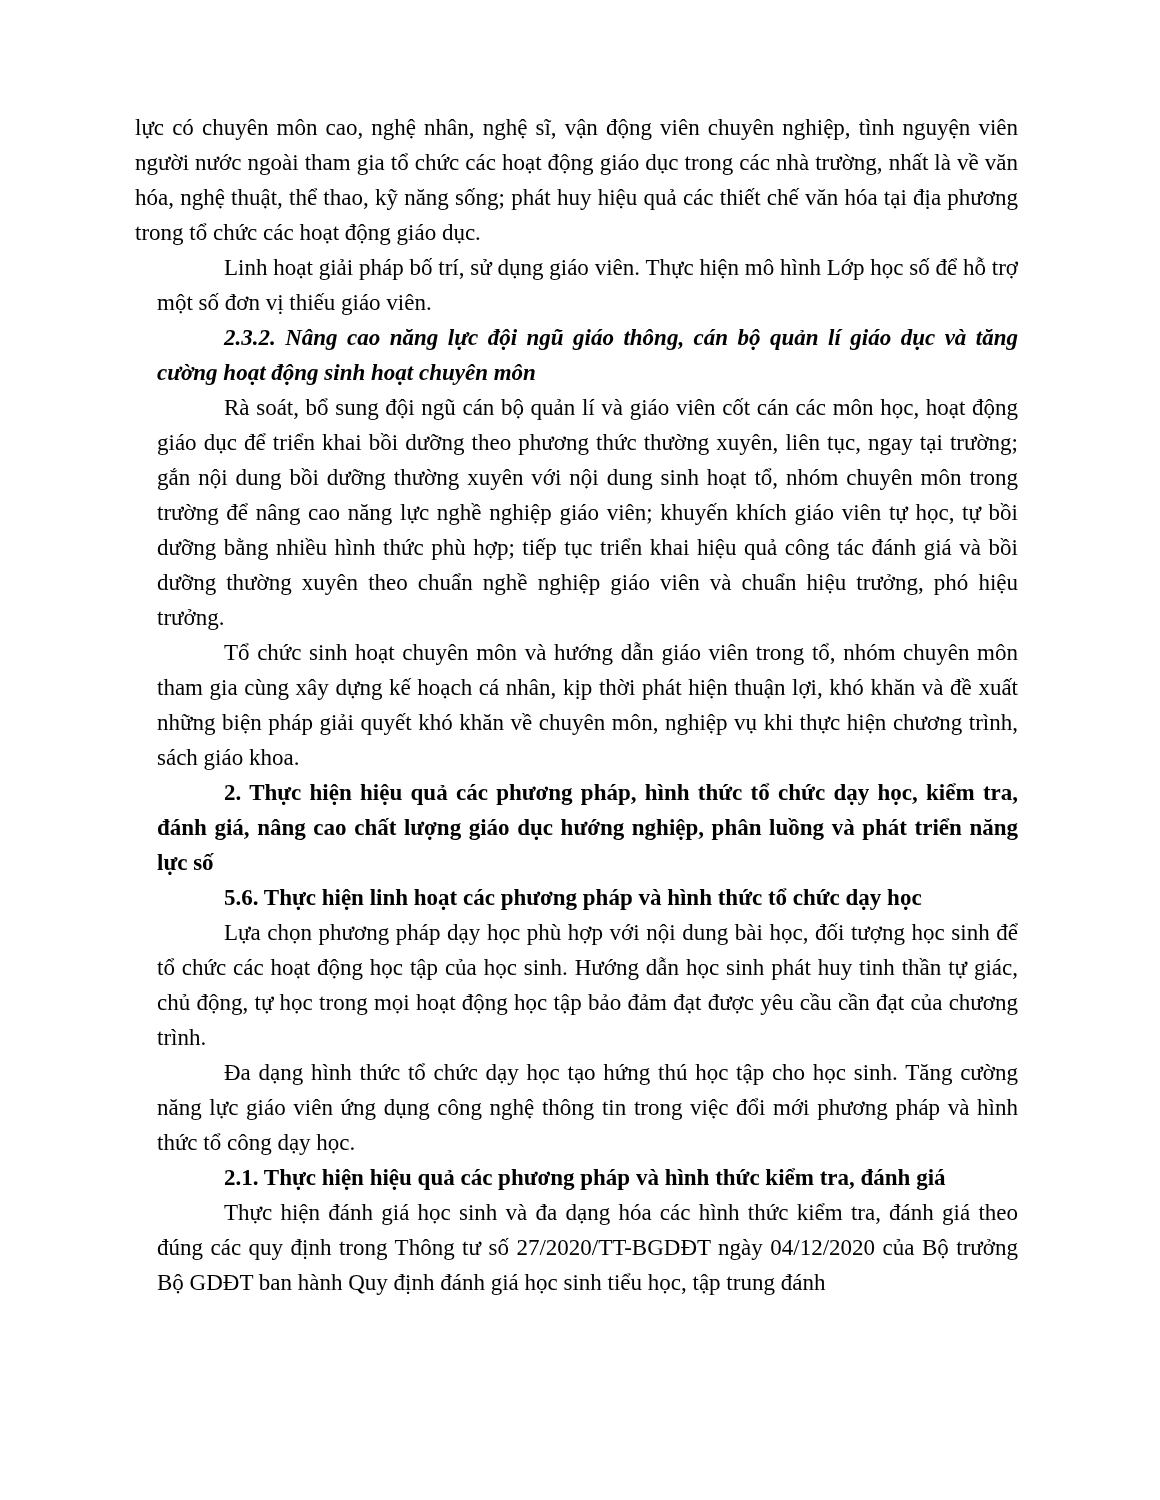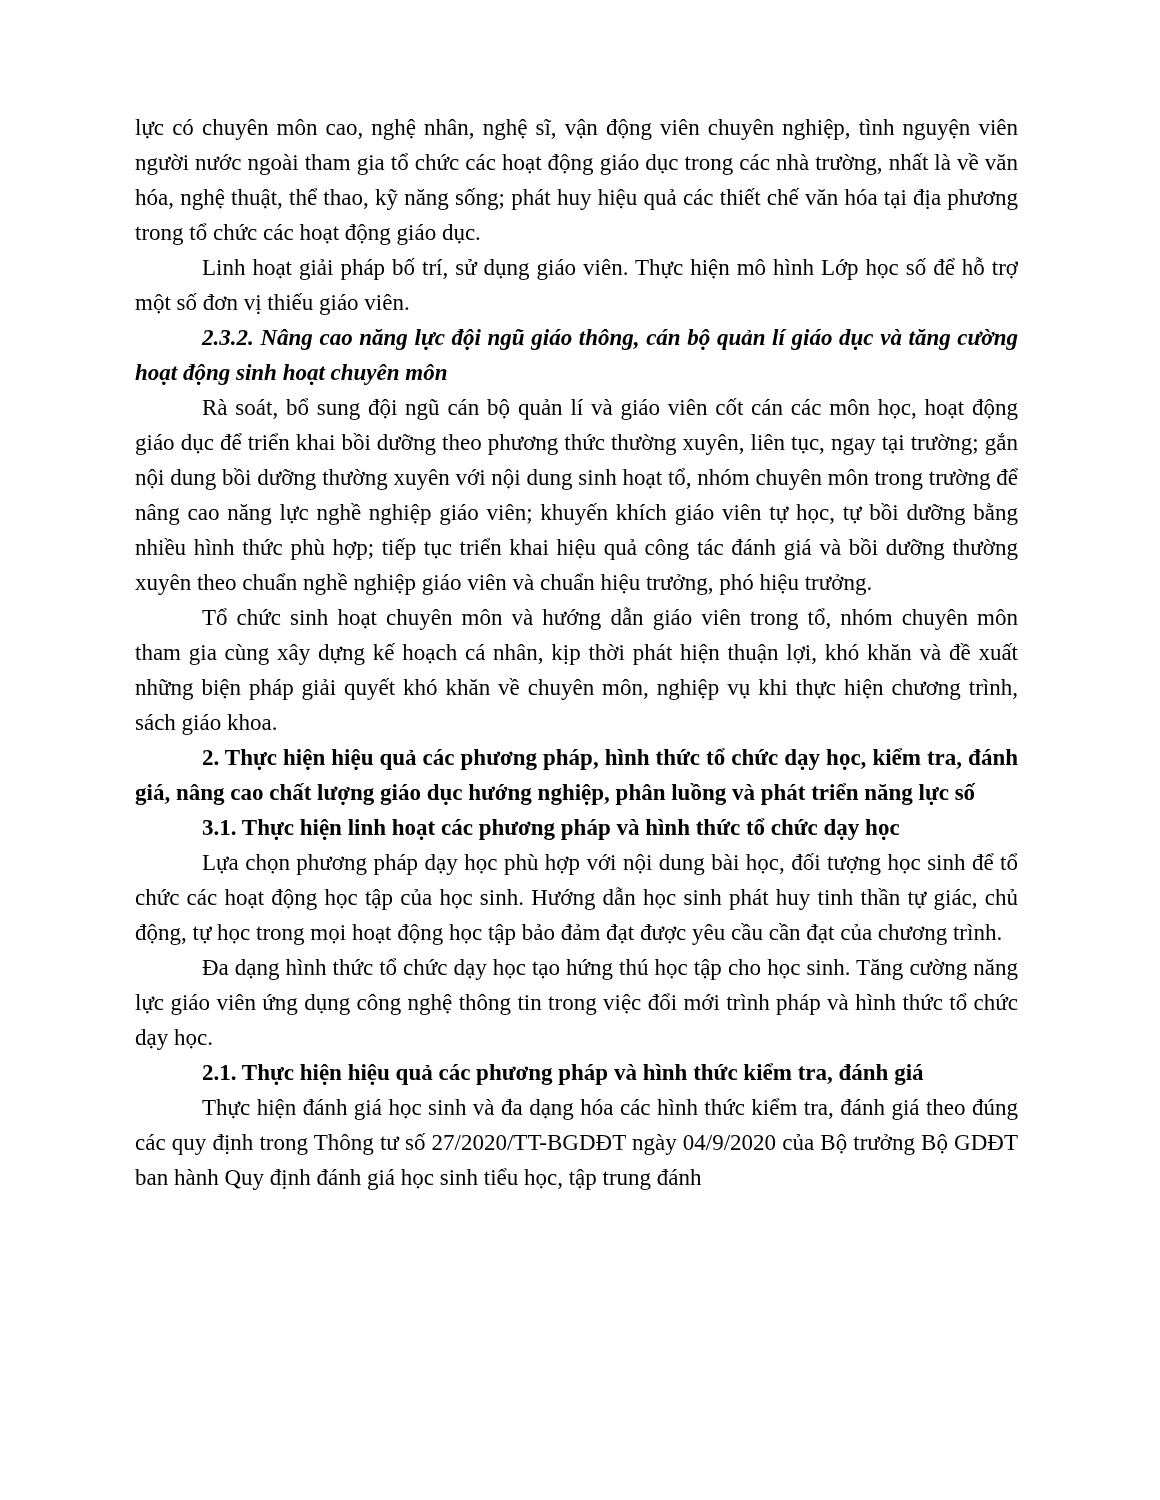--- a/index.html
+++ b/index.html
@@ -20,36 +20,36 @@
   .doc-body {
     width: 883px;
   }
   .para {
     font-size: 23px;
     line-height: 35px;
     text-align: justify;
     text-justify: inter-word;
     color: #000000;
   }
-  .para.indent { text-indent: 67px; }
+  .para.indent { text-indent: 67px; margin-left: 22px; }
   .style-body { font-weight: normal; font-style: normal; }
   .style-heading-bold { font-weight: bold; font-style: normal; }
   .style-heading-bold-italic { font-weight: bold; font-style: italic; }
 </style>
 </head>
 <body>
 
 <div class="page">
   <div class="doc-body">
 
   <p class="para style-body">lực có chuyên môn cao, nghệ nhân, nghệ sĩ, vận động viên chuyên nghiệp, tình nguyện viên người nước ngoài tham gia tổ chức các hoạt động giáo dục trong các nhà trường, nhất là về văn hóa, nghệ thuật, thể thao, kỹ năng sống; phát huy hiệu quả các thiết chế văn hóa tại địa phương trong tổ chức các hoạt động giáo dục.</p>
       <p class="para style-body indent">Linh hoạt giải pháp bố trí, sử dụng giáo viên. Thực hiện mô hình Lớp học số để hỗ trợ một số đơn vị thiếu giáo viên.</p>
       <p class="para style-heading-bold-italic indent">2.3.2. Nâng cao năng lực đội ngũ giáo thông, cán bộ quản lí giáo dục và tăng cường hoạt động sinh hoạt chuyên môn</p>
       <p class="para style-body indent">Rà soát, bổ sung đội ngũ cán bộ quản lí và giáo viên cốt cán các môn học, hoạt động giáo dục để triển khai bồi dưỡng theo phương thức thường xuyên, liên tục, ngay tại trường; gắn nội dung bồi dưỡng thường xuyên với nội dung sinh hoạt tổ, nhóm chuyên môn trong trường để nâng cao năng lực nghề nghiệp giáo viên; khuyến khích giáo viên tự học, tự bồi dưỡng bằng nhiều hình thức phù hợp; tiếp tục triển khai hiệu quả công tác đánh giá và bồi dưỡng thường xuyên theo chuẩn nghề nghiệp giáo viên và chuẩn hiệu trưởng, phó hiệu trưởng.</p>
       <p class="para style-body indent">Tổ chức sinh hoạt chuyên môn và hướng dẫn giáo viên trong tổ, nhóm chuyên môn tham gia cùng xây dựng kế hoạch cá nhân, kịp thời phát hiện thuận lợi, khó khăn và đề xuất những biện pháp giải quyết khó khăn về chuyên môn, nghiệp vụ khi thực hiện chương trình, sách giáo khoa.</p>
       <p class="para style-heading-bold indent">2. Thực hiện hiệu quả các phương pháp, hình thức tổ chức dạy học, kiểm tra, đánh giá, nâng cao chất lượng giáo dục hướng nghiệp, phân luồng và phát triển năng lực số</p>
-      <p class="para style-heading-bold indent">3.1. Thực hiện linh hoạt các phương pháp và hình thức tổ chức dạy học</p>
+      <p class="para style-heading-bold indent">5.6. Thực hiện linh hoạt các phương pháp và hình thức tổ chức dạy học</p>
       <p class="para style-body indent">Lựa chọn phương pháp dạy học phù hợp với nội dung bài học, đối tượng học sinh để tổ chức các hoạt động học tập của học sinh. Hướng dẫn học sinh phát huy tinh thần tự giác, chủ động, tự học trong mọi hoạt động học tập bảo đảm đạt được yêu cầu cần đạt của chương trình.</p>
-      <p class="para style-body indent">Đa dạng hình thức tổ chức dạy học tạo hứng thú học tập cho học sinh. Tăng cường năng lực giáo viên ứng dụng công nghệ thông tin trong việc đổi mới trình pháp và hình thức tổ chức dạy học.</p>
+      <p class="para style-body indent">Đa dạng hình thức tổ chức dạy học tạo hứng thú học tập cho học sinh. Tăng cường năng lực giáo viên ứng dụng công nghệ thông tin trong việc đổi mới phương pháp và hình thức tổ công dạy học.</p>
       <p class="para style-heading-bold indent">2.1. Thực hiện hiệu quả các phương pháp và hình thức kiểm tra, đánh giá</p>
-      <p class="para style-body indent">Thực hiện đánh giá học sinh và đa dạng hóa các hình thức kiểm tra, đánh giá theo đúng các quy định trong Thông tư số 27/2020/TT-BGDĐT ngày 04/9/2020 của Bộ trưởng Bộ GDĐT ban hành Quy định đánh giá học sinh tiểu học, tập trung đánh</p>
+      <p class="para style-body indent">Thực hiện đánh giá học sinh và đa dạng hóa các hình thức kiểm tra, đánh giá theo đúng các quy định trong Thông tư số 27/2020/TT-BGDĐT ngày 04/12/2020 của Bộ trưởng Bộ GDĐT ban hành Quy định đánh giá học sinh tiểu học, tập trung đánh</p>
     </div>
 </div>
 
 </body></html>

